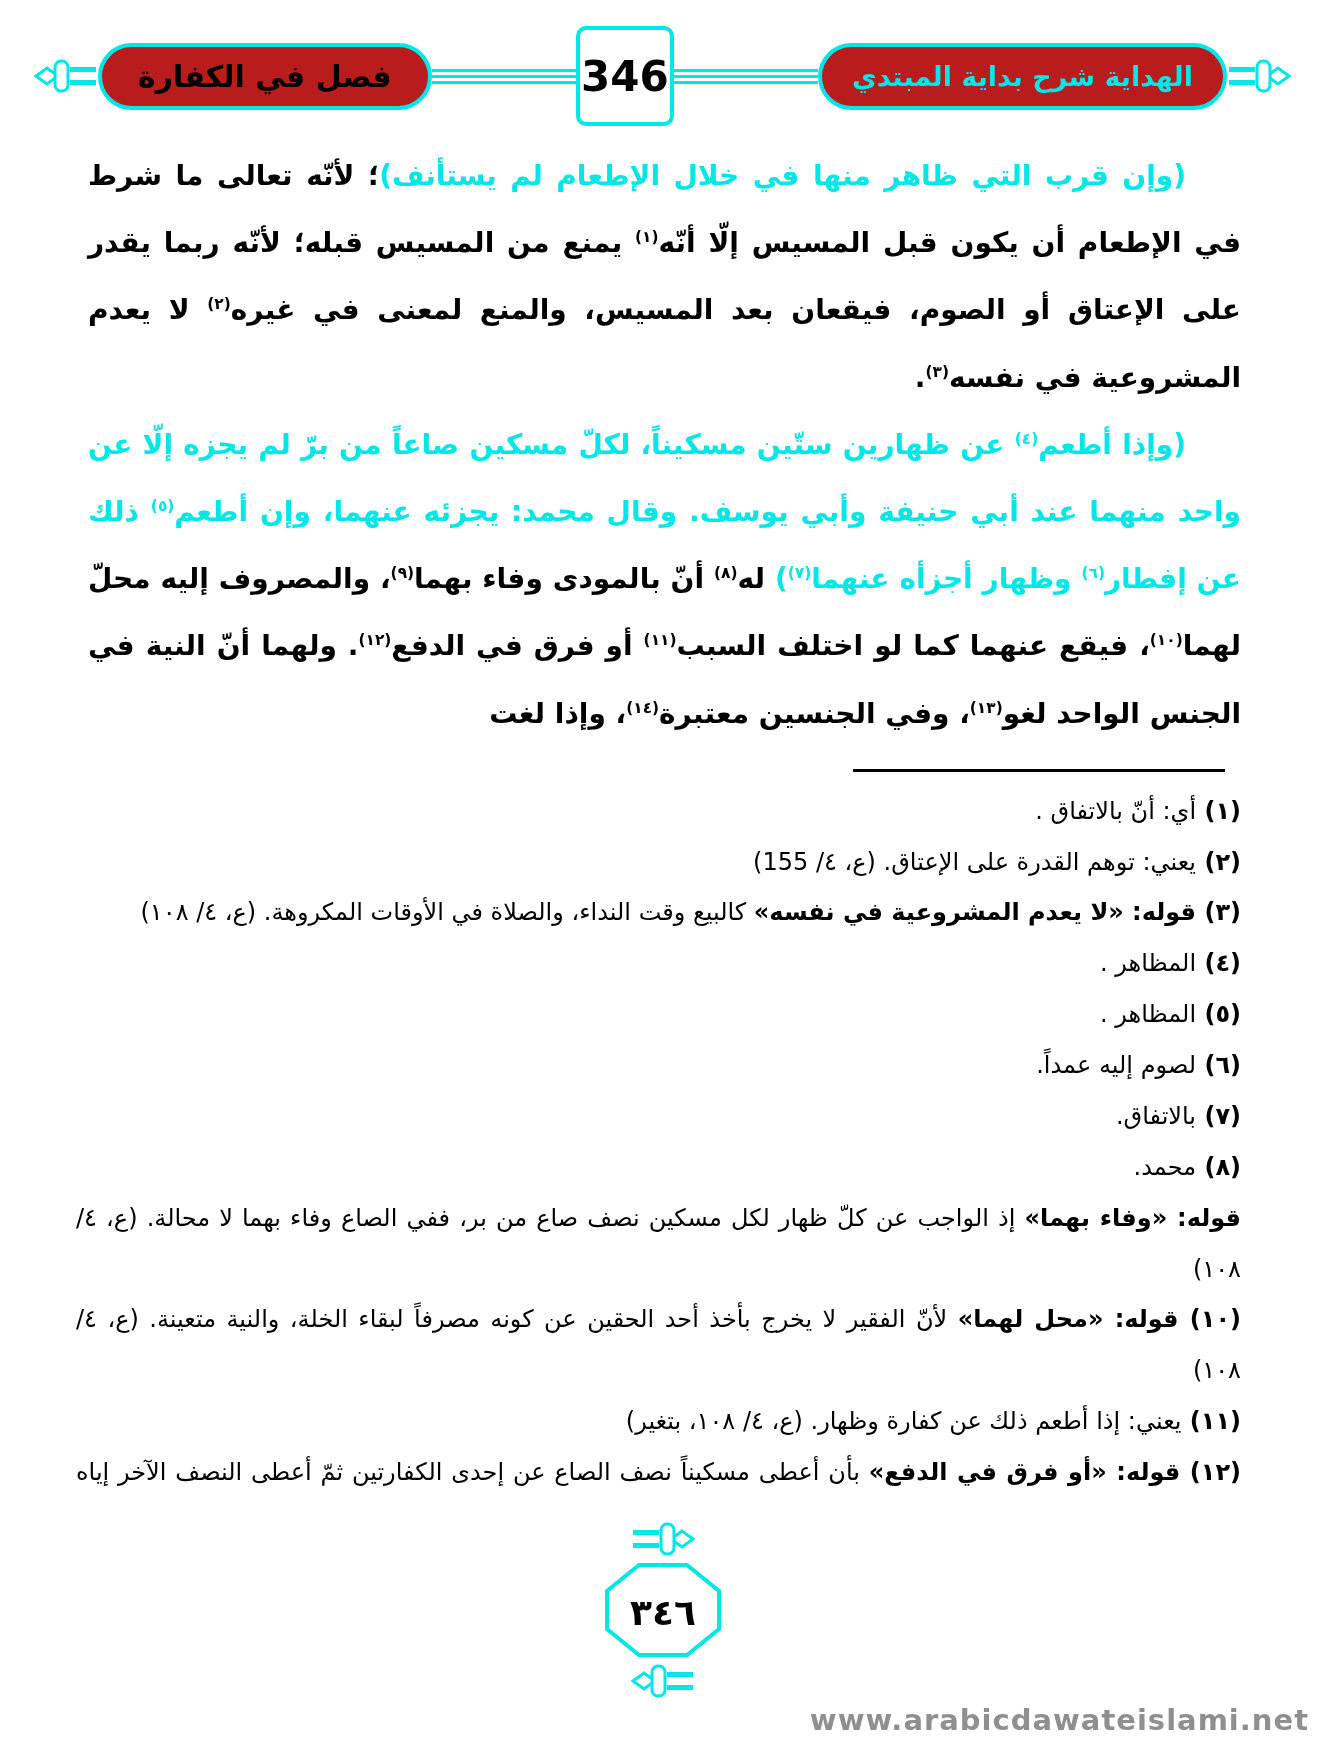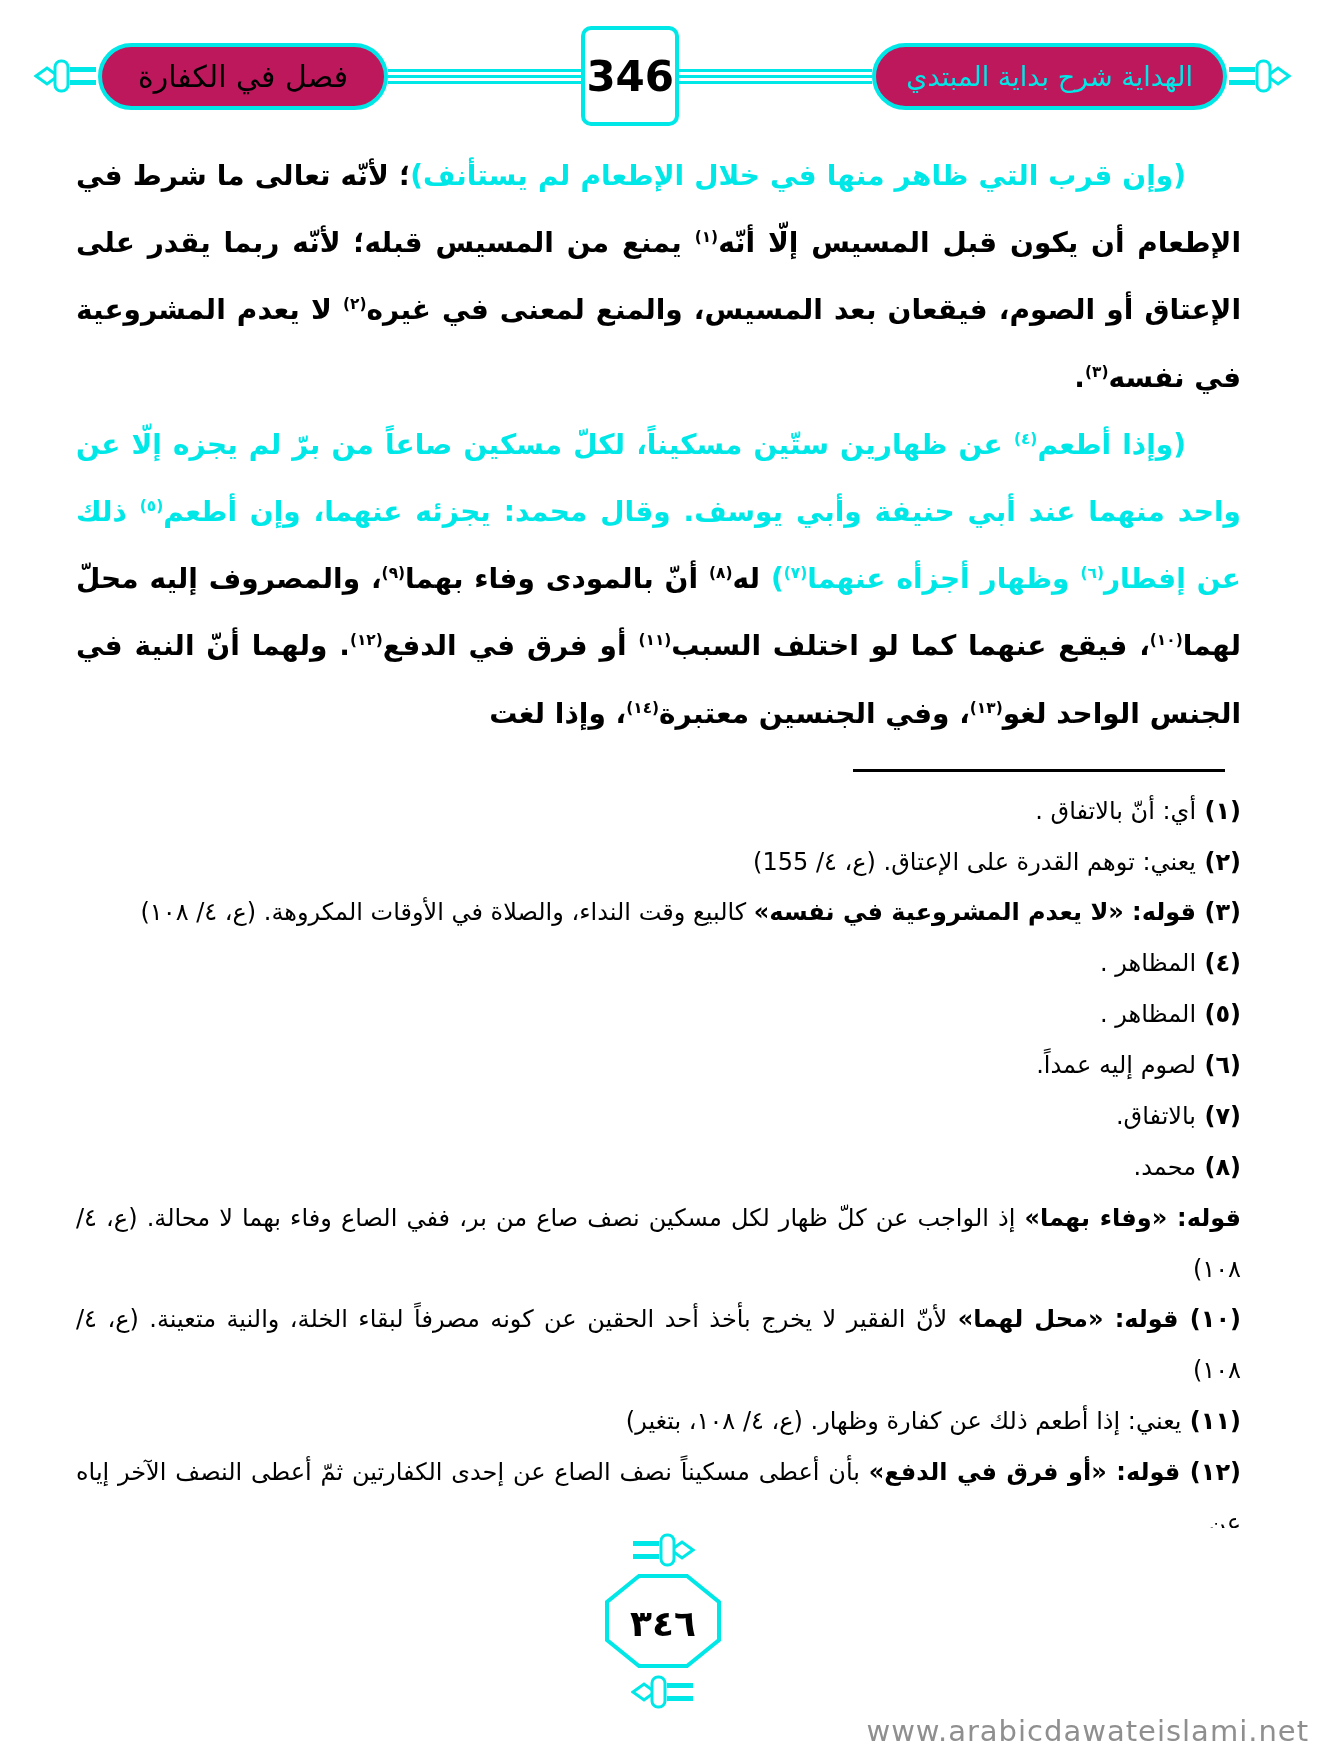--- a/index.html
+++ b/index.html
@@ -12,46 +12,46 @@
   .band{display:flex;align-items:center;flex-shrink:0;}
   .band.header{padding:26px 34px 0;}
   .band.bottom{padding:0 40px;flex-direction:column;}
   .rule{flex:1;height:15px;min-width:30px;
     background:linear-gradient(to bottom,
       var(--accent) 0 3px,#fff 3px 6px,
       var(--accent) 6px 9px,#fff 9px 12px,
       var(--accent) 12px 15px);}
   .ornament{color:var(--accent);flex-shrink:0;display:block;}
   .flip{transform:scaleX(-1);}
-  .pill{border:4px solid var(--accent);border-radius:48px;background:#be185d;
-    padding:12px 36px;white-space:nowrap;flex-shrink:0;font-weight:normal;}
+  .pill{border:4px solid var(--accent);border-radius:48px;background:#b91c1c;
+    padding:12px 36px;white-space:nowrap;flex-shrink:0;font-weight:bold;}
   .pill.title{color:var(--accent);font-size:27px;padding:14px 30px;}
   .pill.section{color:#000;font-size:30px;}
   .num-badge{width:90px;height:92px;border:4px solid var(--accent);border-radius:10px;
     background:#fff;display:flex;align-items:center;justify-content:center;
     font-size:42px;font-weight:bold;flex-shrink:0;}
   .octagon-text{font-family:"DejaVu Sans",sans-serif;font-weight:bold;}
   
   .text-col{padding:0 84px 0 76px;}
-  .body-text{margin-top:16px;flex-shrink:0;}
+  .body-text{margin-top:16px;flex-shrink:0;margin-left:12px;}
   .para{margin:0;text-align:justify;font-size:28px;font-weight:bold;
     line-height:2.4;text-indent:55px;}
   .accent{color:var(--accent);}
   .bold{font-weight:bold;}
   sup{font-size:0.55em;line-height:0;}
   
   .fn-sep{width:372px;height:3px;background:#000;margin:22px 16px 14px 0;flex-shrink:0;}
   .footnotes{flex-shrink:1;min-height:0;overflow:hidden;}
   .fn{font-size:24px;font-weight:normal;line-height:2.12;text-align:justify;margin:0;}
   .fn .fn-num{font-weight:bold;}
   .fn.fn-cont{padding-right:225px;}
   .spacer{flex:1 1 0;min-height:0;}
   
-  .website{direction:ltr;text-align:right;padding:0 16px 12px 0;
-    font-size:29px;font-weight:normal;letter-spacing:1px;color:var(--url-gray);flex-shrink:0;margin-left:28px;}
+  .website{direction:ltr;text-align:right;padding:0 16px 23px 0;
+    font-size:29px;font-weight:bold;letter-spacing:1px;color:var(--url-gray);flex-shrink:0;margin-left:28px;}
 </style>
 </head>
 <body>
 
 <div class="page">
 
   <div class="band header">
     <svg class="ornament flip" width="64" height="44" viewBox="0 0 64 44">
       <polygon points="2,22 13,14 24,22 13,30" fill="#fff" stroke="currentColor" stroke-width="3"></polygon>
       <rect x="21" y="7" width="13" height="30" rx="6" fill="#fff" stroke="currentColor" stroke-width="3"></rect>

